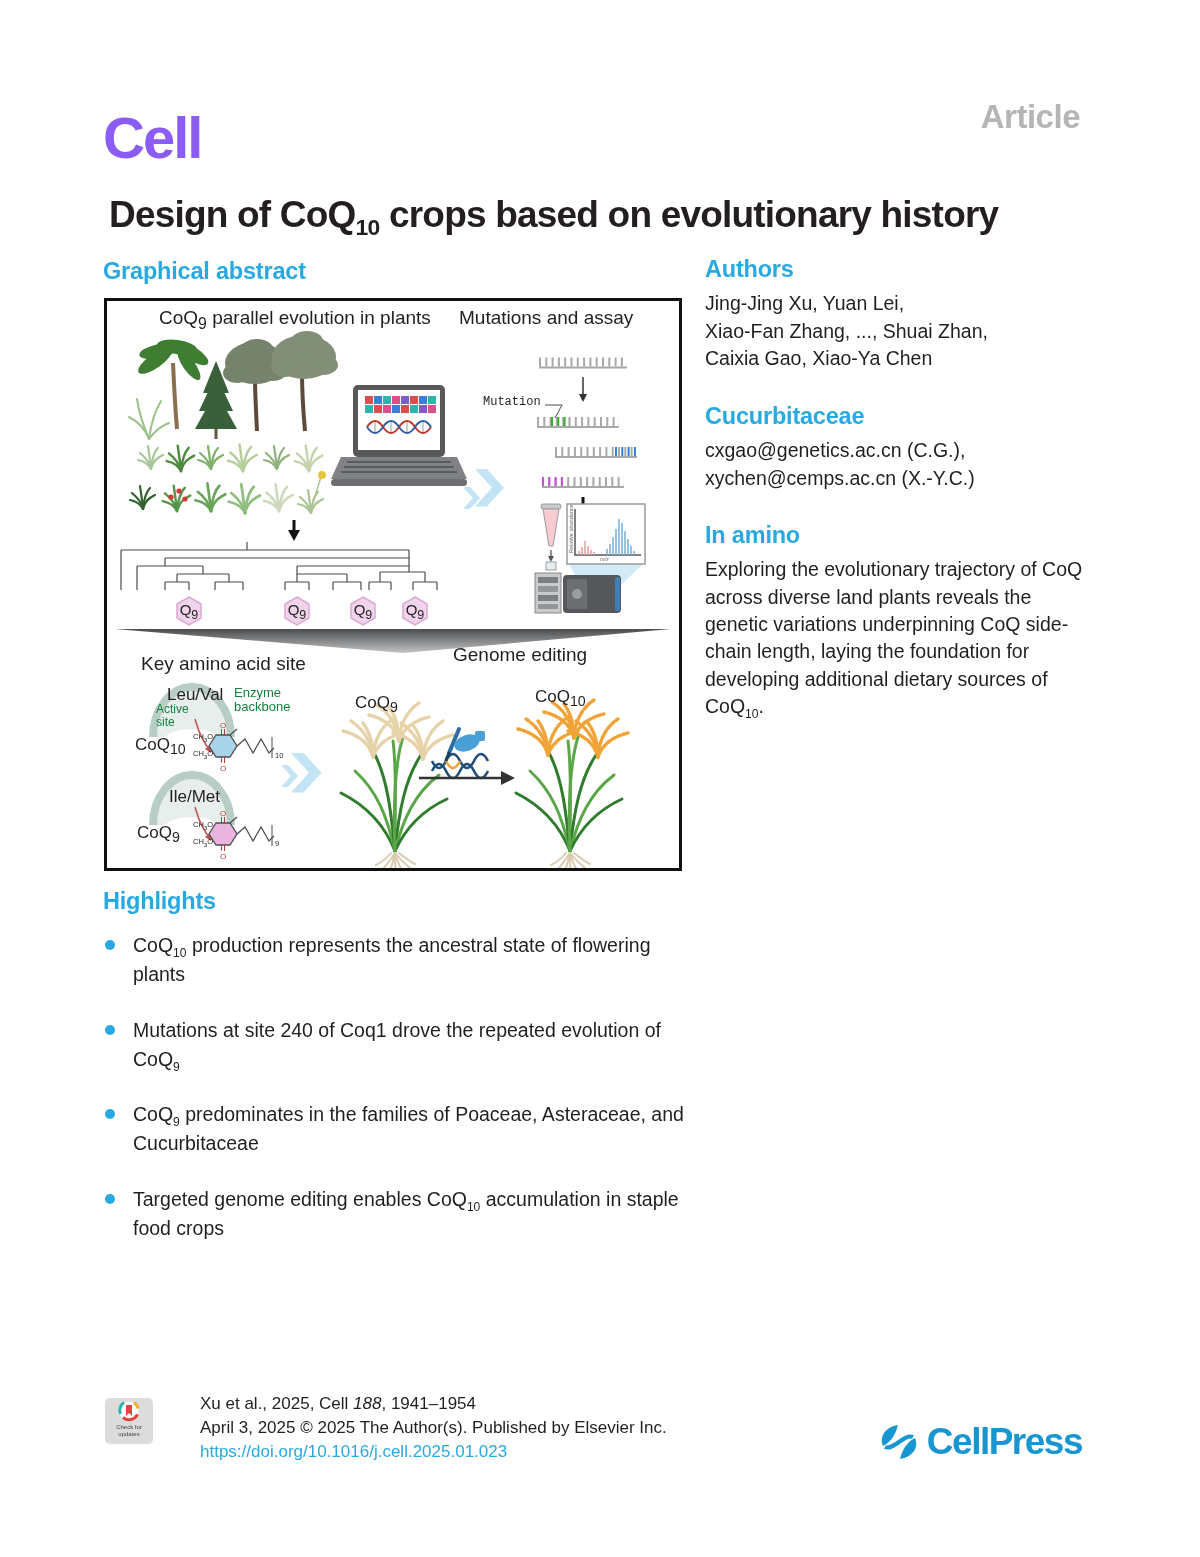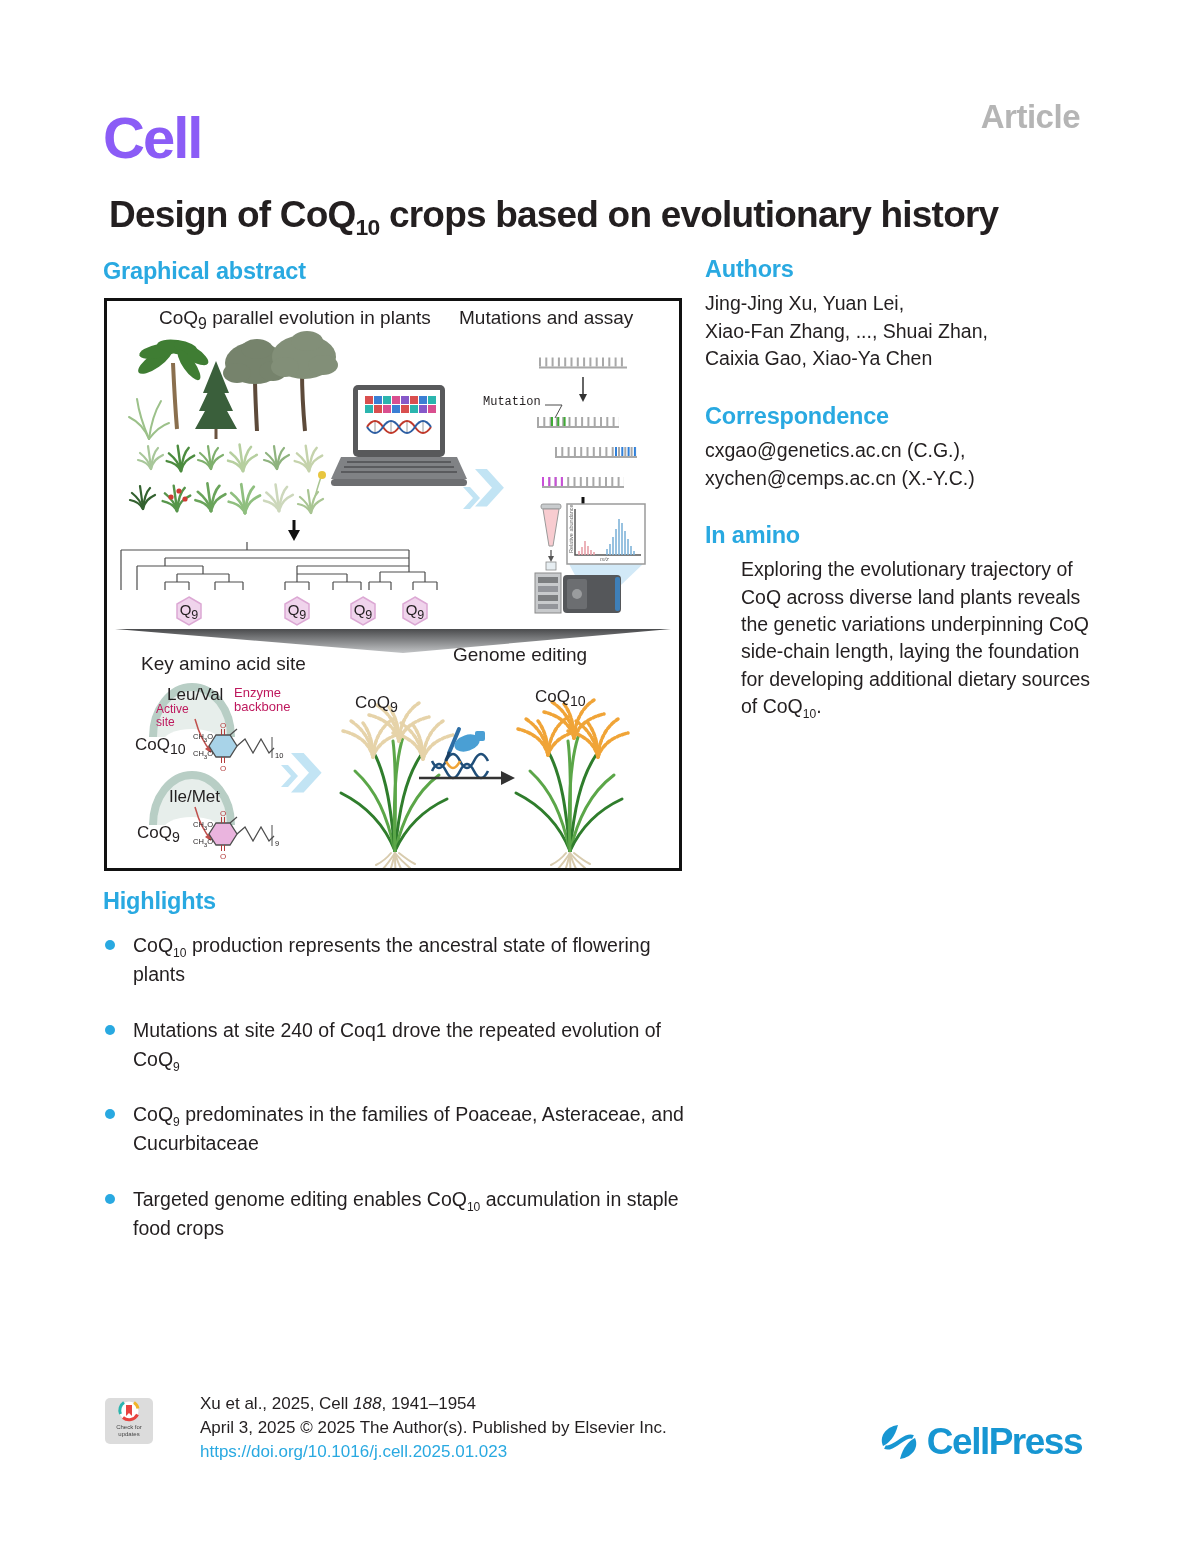--- a/index.html
+++ b/index.html
@@ -16,31 +16,31 @@
   .h-blue{color:#29a9e1;font-size:23.5px;font-weight:bold;letter-spacing:-0.2px;}
 
   
   .ga-head{left:103px;top:258px;}
   .ga-box{left:104px;top:298px;width:572px;height:567px;border:3px solid #111;background:#fff;}
   .ga-box .lbl{position:absolute;white-space:nowrap;}
   .t19{font-size:19px;}
   .t17{font-size:17px;}
   .t15{font-size:15px;}
   .t14{font-size:12px;font-family:Liberation Mono, monospace;}
-  .gray{color:#be185d;}
+  .gray{color:#15803d;}
   .wrapped{white-space:normal !important;line-height:1.05;}
   sub{line-height:0;}
   .svg-fill{position:absolute;left:0;top:0;}
 
   
   .right-col{left:705px;top:256px;width:394px;}
   .right-col .sec{margin-bottom:30px;}
   .right-col .h-blue{display:block;margin-bottom:7px;}
   .body-line{font-size:19.5px;line-height:1.42;}
-  .in-brief-text{font-size:19.5px;line-height:1.4;margin-left:36px;}
+  .in-brief-text{font-size:19.5px;line-height:1.4;}
   .in-brief-text sub{font-size:.62em;}
 
   
   .highlights{left:103px;top:888px;width:588px;}
   .highlights .h-blue{display:block;margin-bottom:16px;}
   .hl-item{display:flex;margin-bottom:27px;font-size:19.5px;line-height:1.48;}
   .hl-item sub{font-size:.62em;}
   .hl-bullet{flex:0 0 auto;width:10px;height:10px;border-radius:50%;background:#29a9e1;margin:9px 18px 0 2px;}
 
   
@@ -356,21 +356,21 @@
   </div>
 
   <div class="abs right-col">
     <div class="sec">
       <span class="h-blue">Authors</span>
       <div class="body-line">Jing-Jing Xu, Yuan Lei,</div>
       <div class="body-line">Xiao-Fan Zhang, ..., Shuai Zhan,</div>
       <div class="body-line">Caixia Gao, Xiao-Ya Chen</div>
     </div>
     <div class="sec">
-      <span class="h-blue">Correspondence</span>
+      <span class="h-blue">Cucurbitaceae</span>
       <div class="body-line">cxgao@genetics.ac.cn (C.G.),</div>
       <div class="body-line">xychen@cemps.ac.cn (X.-Y.C.)</div>
     </div>
     <div class="sec">
       <span class="h-blue">In amino</span>
       <div class="in-brief-text">Exploring the evolutionary trajectory of CoQ across diverse land plants reveals the genetic variations underpinning CoQ side-chain length, laying the foundation for developing additional dietary sources of CoQ<sub>10</sub>.</div>
     </div>
   </div>
 
   <div class="abs highlights">

